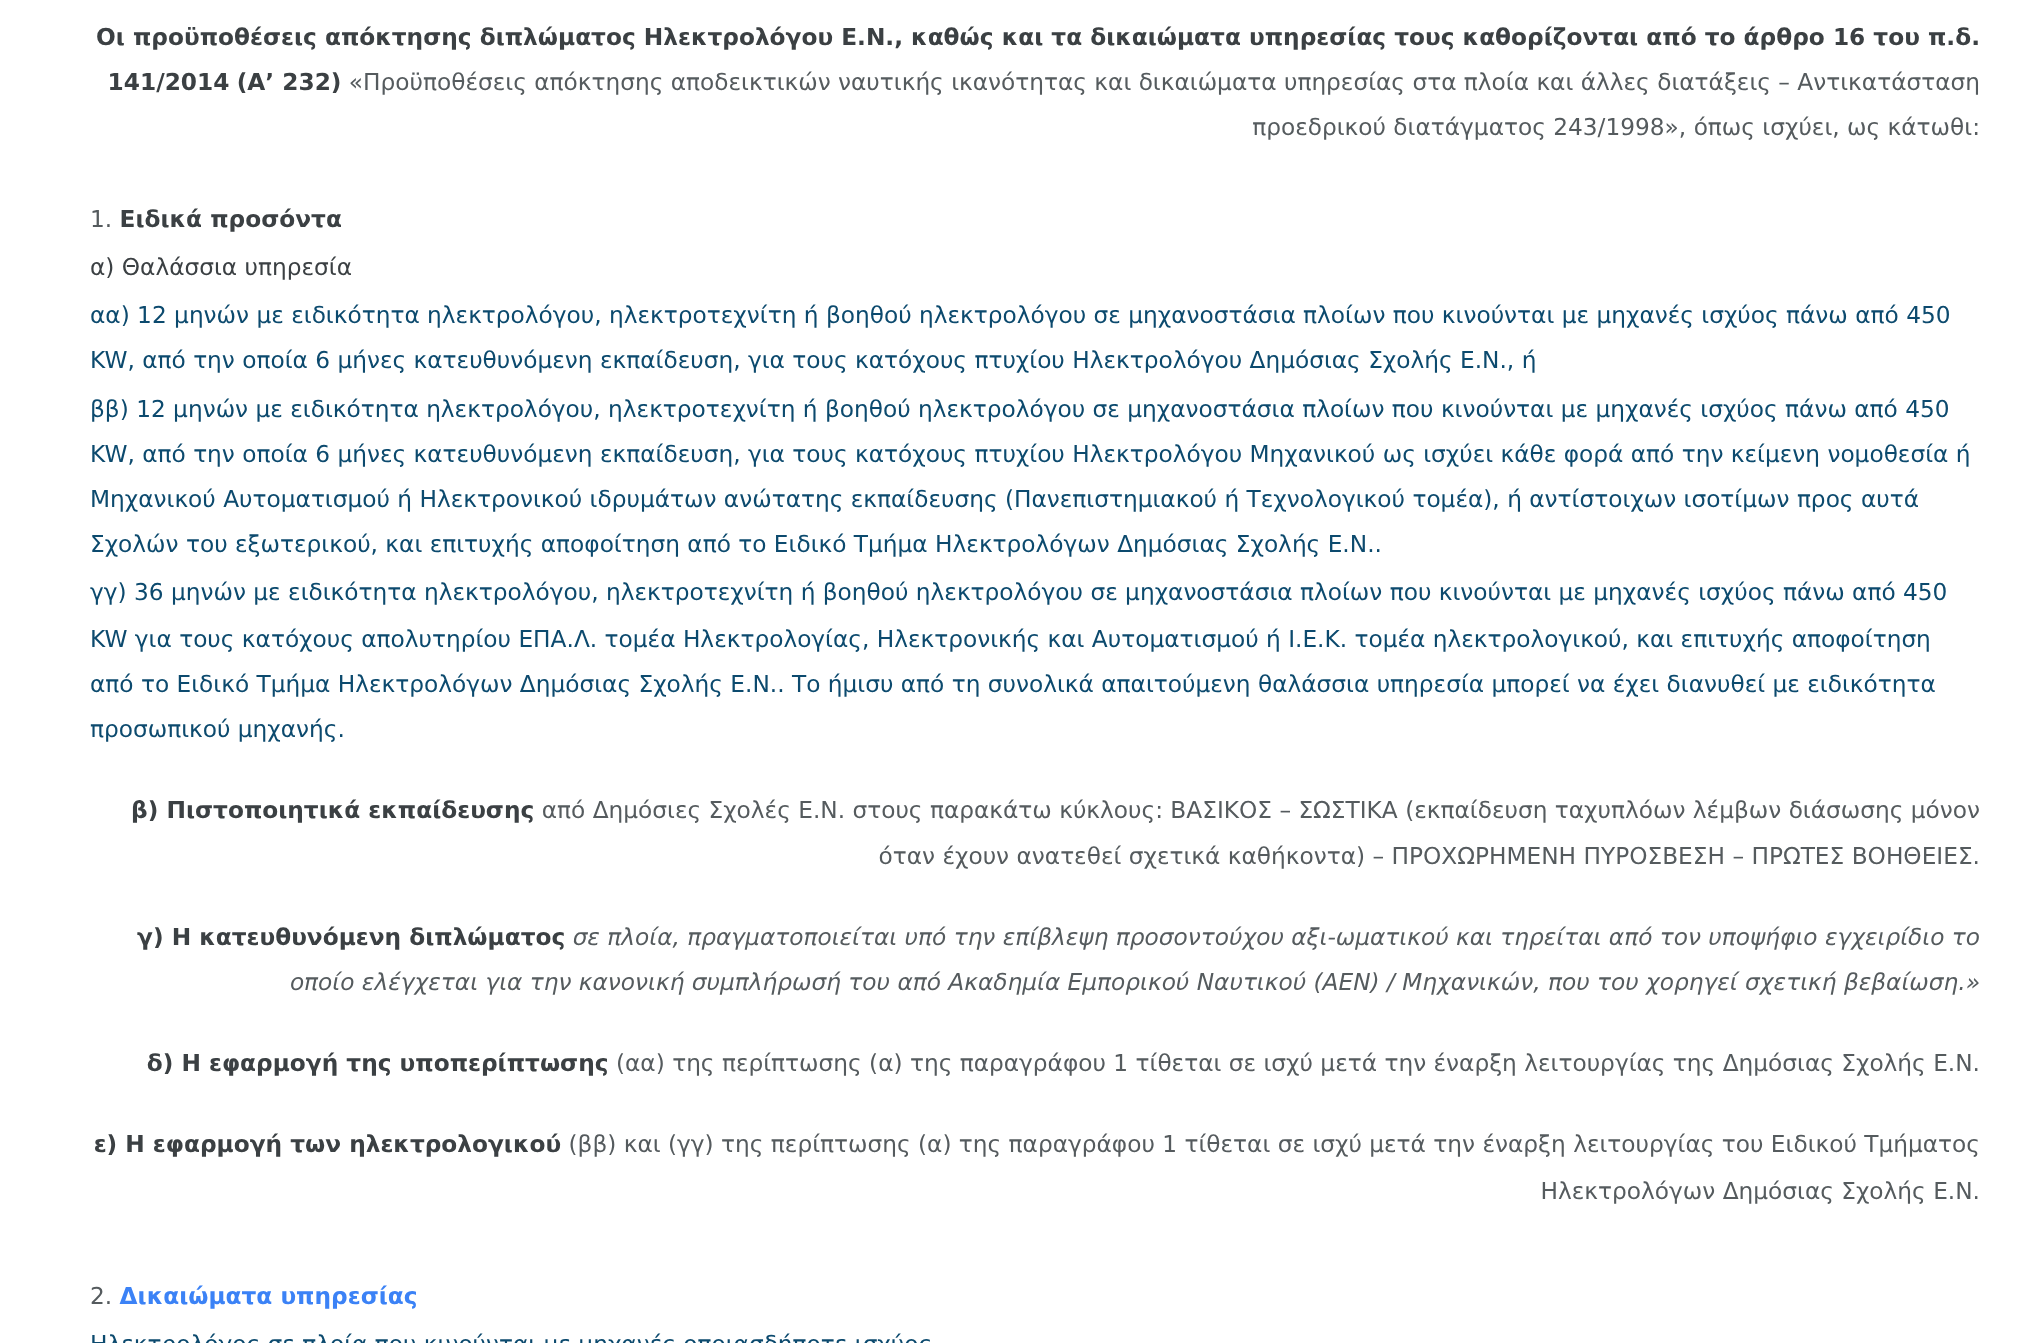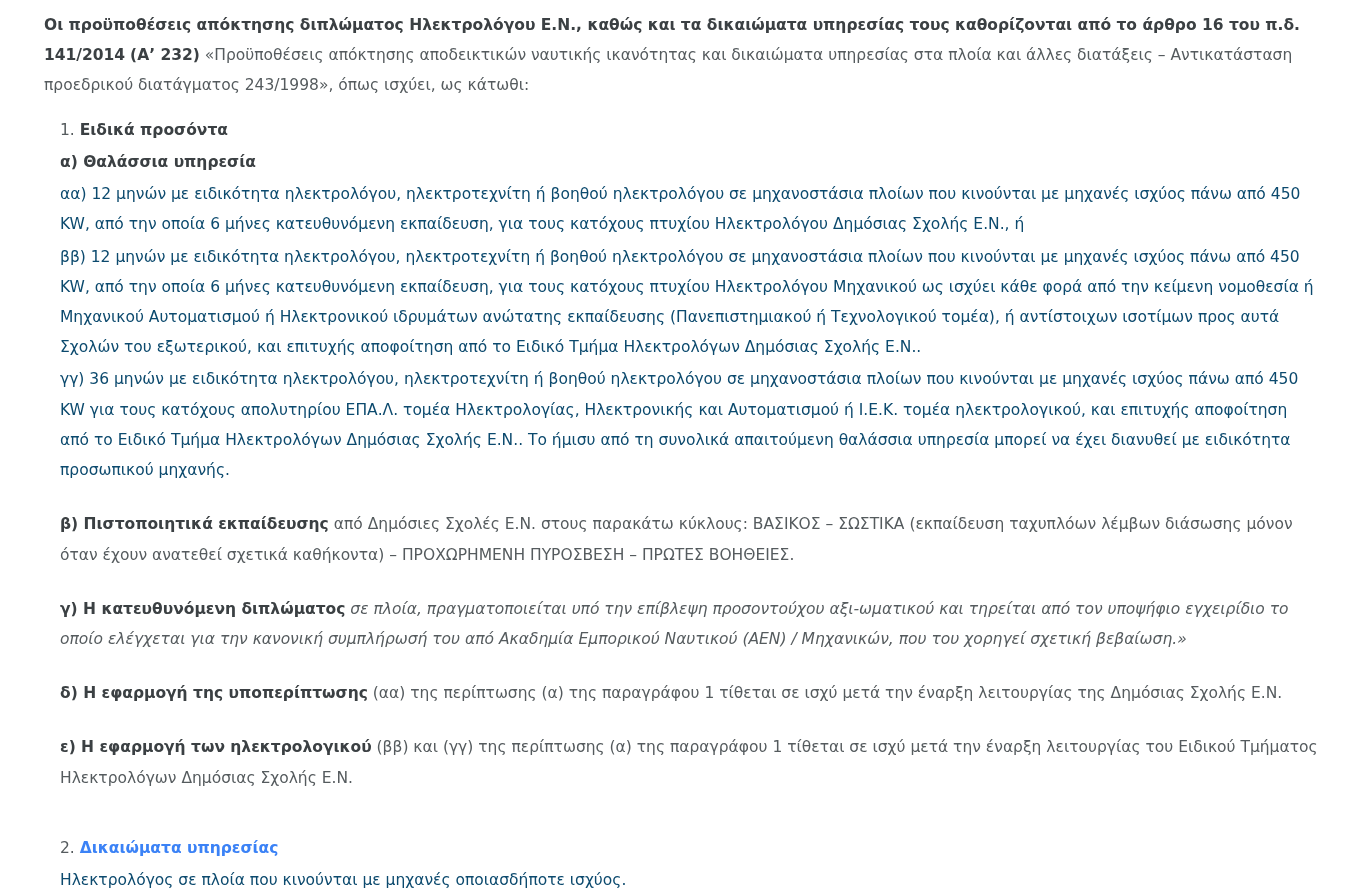--- a/index.html
+++ b/index.html
@@ -16,47 +16,49 @@
     line-height: 1.95;
   }
   .page {
     padding: 10px 40px 20px 44px;
     box-sizing: border-box;
     width: 1360px;
   }
   .intro {
     margin: 0 0 4px 0;
     color: #555b5e;
+    text-align: right;
   }
   .intro b, .lead {
     color: #3b4043;
     font-weight: bold;
   }
   .section {
     margin-left: 16px;
   }
   .item-head {
-    margin-top: 14px;
+    margin-top: 30px;
     color: #555b5e;
   }
   .item-head b {
     color: #3b4043;
   }
   .sub-head {
     margin-top: 2px;
     color: #3b4043;
-    font-weight: bold;
+    font-weight: normal;
   }
   .para {
     margin-top: 2px;
     color: #0c4a6e;
   }
   .block {
     margin-top: 24px;
     color: #555b5e;
+    text-align: right;
   }
   .block b {
     color: #3b4043;
   }
   .block i {
     font-style: italic;
     margin-top: 20px;
   }
   .spacer {
     height: 36px;

